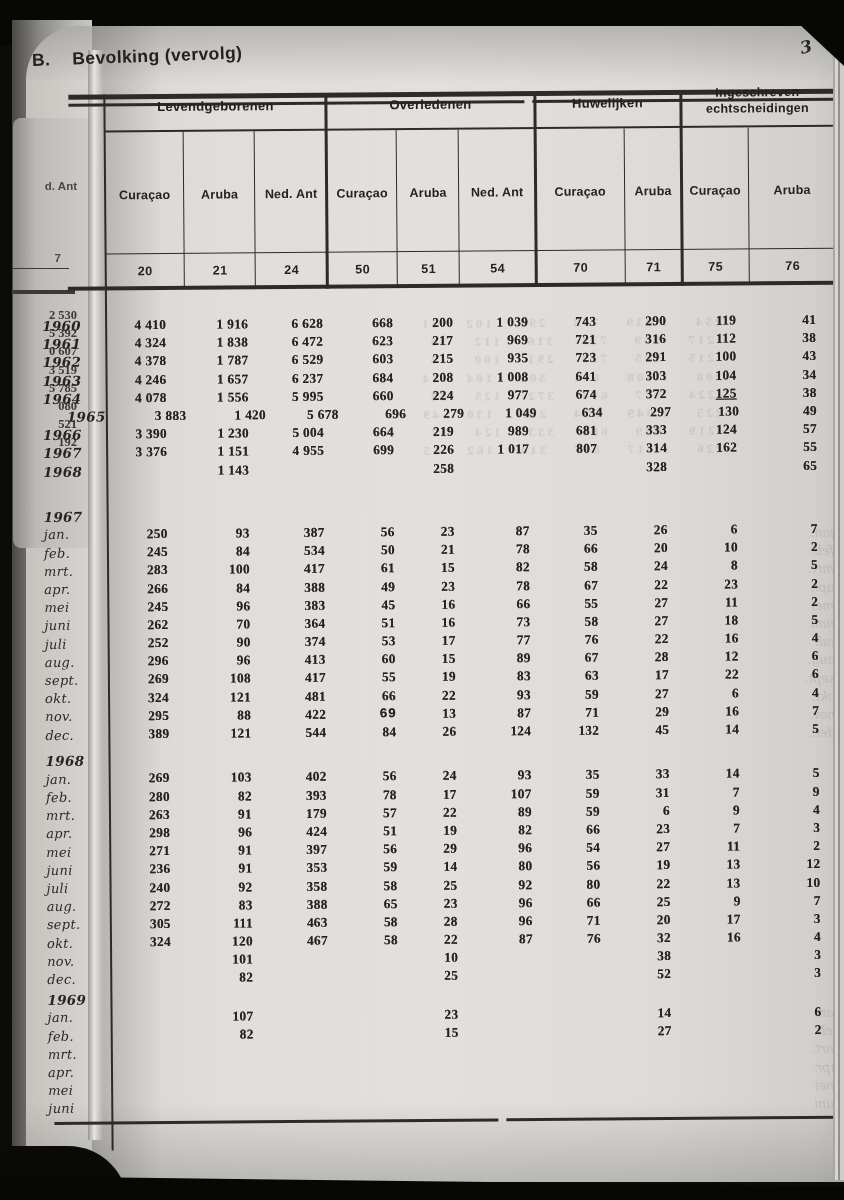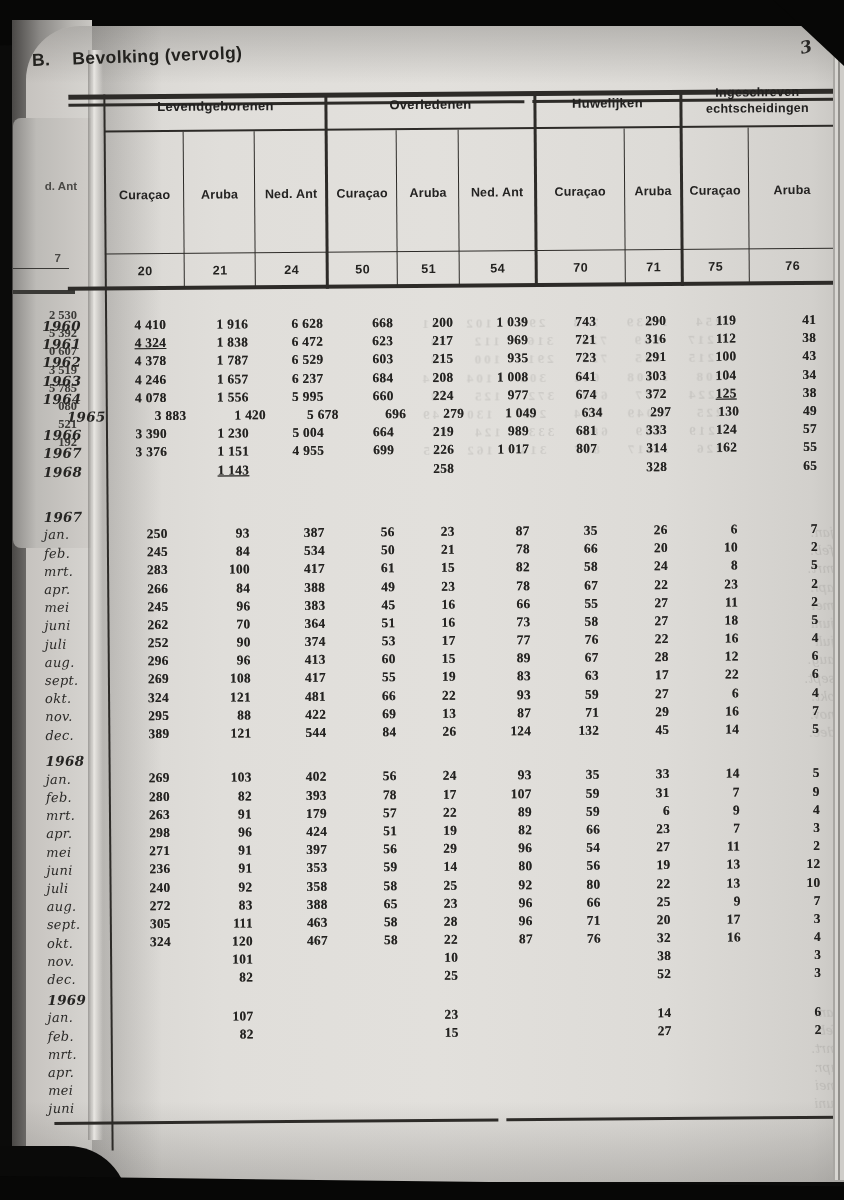--- a/index.html
+++ b/index.html
@@ -191,21 +191,21 @@
           <div class="cell" style="width: 70px; padding-right: 5px;">668</div>
           <div class="cell" style="width: 62px; padding-right: 7px;">200</div>
           <div class="cell" style="width: 76px; padding-right: 8px;">1 039</div>
           <div class="cell" style="width: 90px; padding-right: 30px;">743</div>
           <div class="cell" style="width: 56px; padding-right: 16px;">290</div>
           <div class="cell" style="width: 68px; padding-right: 14px;">119</div>
           <div class="cell" style="width: 86px; padding-right: 20px;">41</div>
         </div>
         <div class="trow year">
           <div class="stub" style="width: 68px;">1961</div>
-          <div class="cell" style="width: 79px; padding-right: 19px; text-decoration: underline;">4 324</div>
+          <div class="cell" style="width: 79px; padding-right: 19px;">4 324</div>
           <div class="cell" style="width: 71px; padding-right: 8px;">1 838</div>
           <div class="cell" style="width: 72px; padding-right: 5px;">6 472</div>
           <div class="cell" style="width: 70px; padding-right: 5px;">623</div>
           <div class="cell" style="width: 62px; padding-right: 7px;">217</div>
           <div class="cell" style="width: 76px; padding-right: 8px;">969</div>
           <div class="cell" style="width: 90px; padding-right: 30px;">721</div>
           <div class="cell" style="width: 56px; padding-right: 16px;">316</div>
           <div class="cell" style="width: 68px; padding-right: 14px;">112</div>
           <div class="cell" style="width: 86px; padding-right: 20px;">38</div>
         </div>
@@ -283,21 +283,21 @@
           <div class="cell" style="width: 62px; padding-right: 7px;">226</div>
           <div class="cell" style="width: 76px; padding-right: 8px;">1 017</div>
           <div class="cell" style="width: 90px; padding-right: 30px;">807</div>
           <div class="cell" style="width: 56px; padding-right: 16px;">314</div>
           <div class="cell" style="width: 68px; padding-right: 14px;">162</div>
           <div class="cell" style="width: 86px; padding-right: 20px;">55</div>
         </div>
         <div class="trow year">
           <div class="stub" style="width: 68px;">1968</div>
           <div class="cell" style="width: 79px; padding-right: 19px;"></div>
-          <div class="cell" style="width: 71px; padding-right: 8px; text-decoration: underline;">1 143</div>
+          <div class="cell" style="width: 71px; padding-right: 8px;">1 143</div>
           <div class="cell" style="width: 72px; padding-right: 5px;"></div>
           <div class="cell" style="width: 70px; padding-right: 5px;"></div>
           <div class="cell" style="width: 62px; padding-right: 7px;">258</div>
           <div class="cell" style="width: 76px; padding-right: 8px;"></div>
           <div class="cell" style="width: 90px; padding-right: 30px;"></div>
           <div class="cell" style="width: 56px; padding-right: 16px;">328</div>
           <div class="cell" style="width: 68px; padding-right: 14px;"></div>
           <div class="cell" style="width: 86px; padding-right: 20px;">65</div>
         </div>
         <div class="trow section" style="margin-top: 27px;">
@@ -431,21 +431,21 @@
           <div class="cell" style="width: 90px; padding-right: 30px;">59</div>
           <div class="cell" style="width: 56px; padding-right: 16px;">27</div>
           <div class="cell" style="width: 68px; padding-right: 14px;">6</div>
           <div class="cell" style="width: 86px; padding-right: 20px;">4</div>
         </div>
         <div class="trow month">
           <div class="stub" style="width: 68px;">nov.</div>
           <div class="cell" style="width: 79px; padding-right: 19px;">295</div>
           <div class="cell" style="width: 71px; padding-right: 8px;">88</div>
           <div class="cell" style="width: 72px; padding-right: 5px;">422</div>
-          <div class="cell" style="width: 70px; padding-right: 5px;">69</div>
+          <div class="cell" style="width: 70px; padding-right: 5px; font-family: Liberation Mono, monospace;">69</div>
           <div class="cell" style="width: 62px; padding-right: 7px;">13</div>
           <div class="cell" style="width: 76px; padding-right: 8px;">87</div>
           <div class="cell" style="width: 90px; padding-right: 30px;">71</div>
           <div class="cell" style="width: 56px; padding-right: 16px;">29</div>
           <div class="cell" style="width: 68px; padding-right: 14px;">16</div>
           <div class="cell" style="width: 86px; padding-right: 20px;">7</div>
         </div>
         <div class="trow month">
           <div class="stub" style="width: 68px;">dec.</div>
           <div class="cell" style="width: 79px; padding-right: 19px;">389</div>

